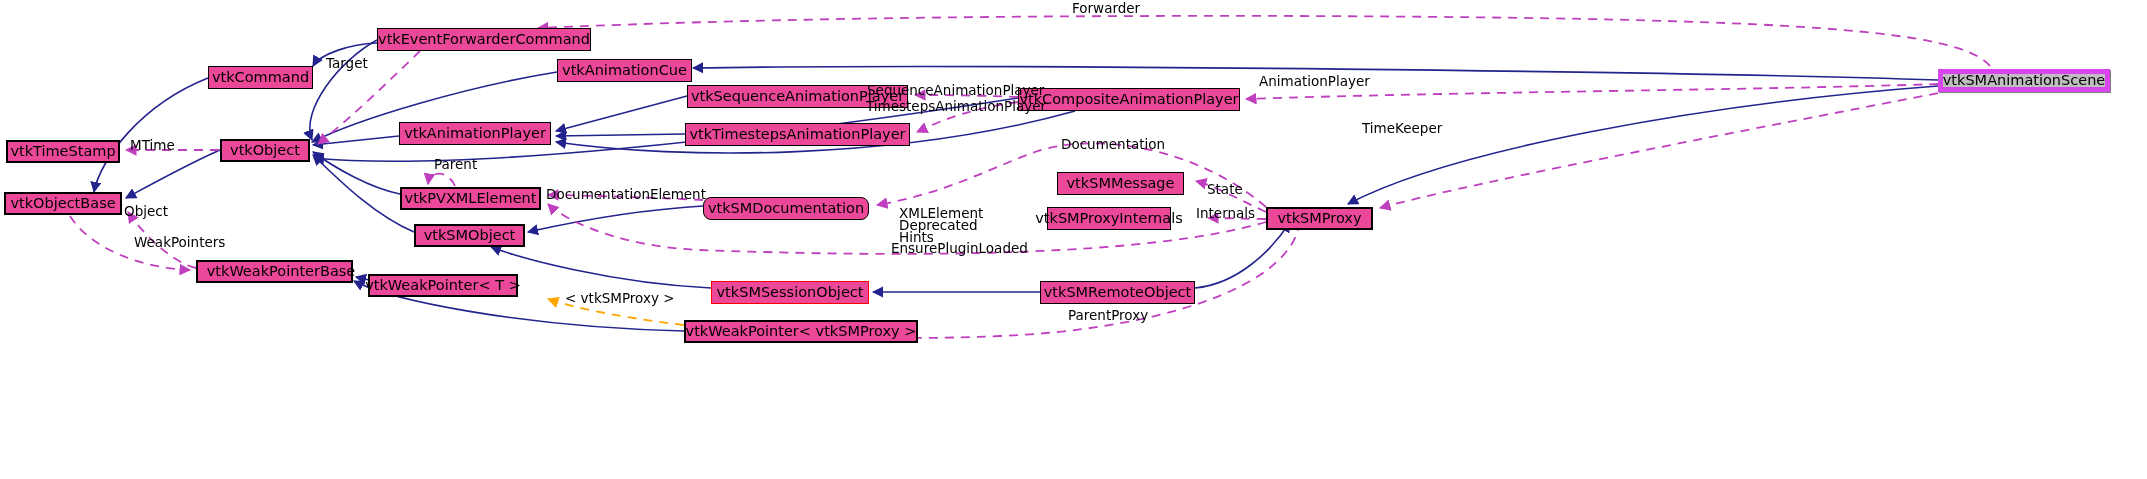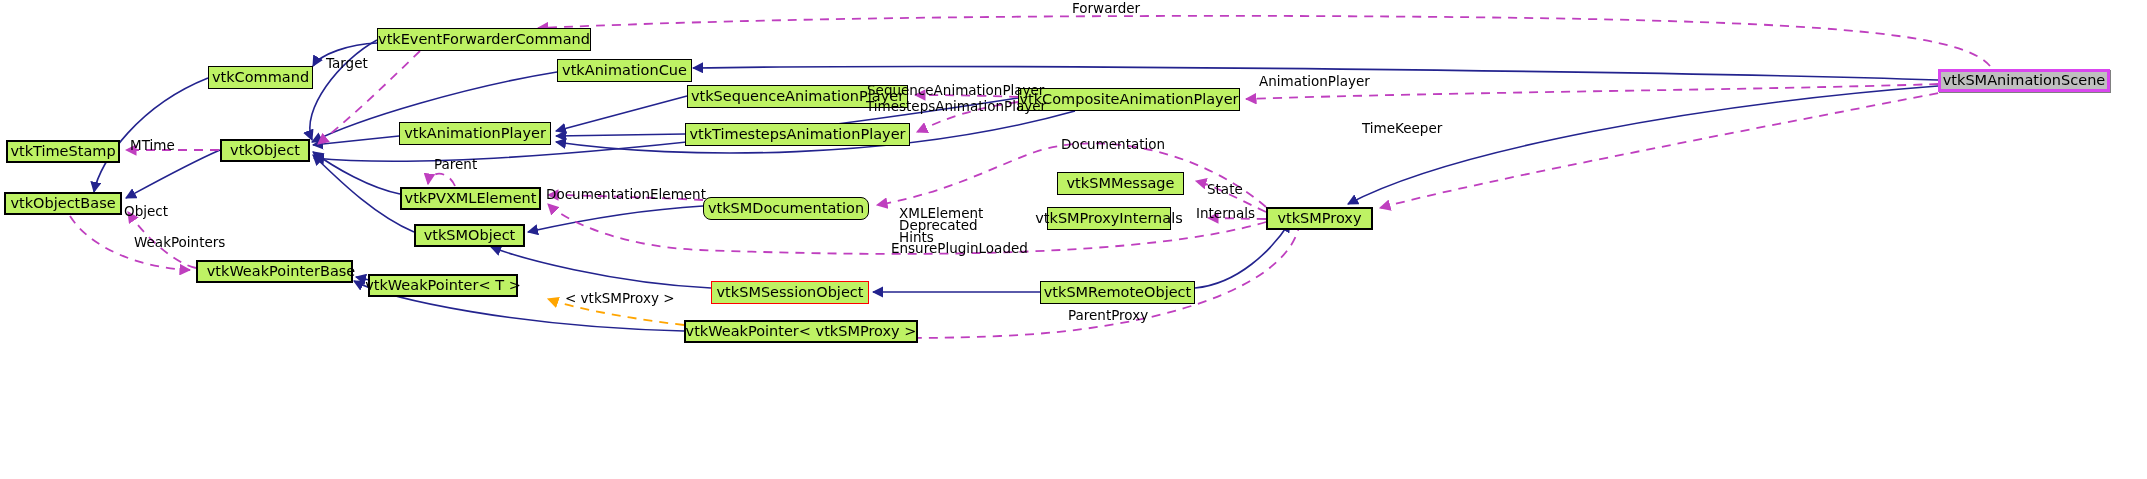--- a/index.html
+++ b/index.html
@@ -19,34 +19,34 @@
     position: absolute;
     left: 0;
     top: 0;
     width: 2147px;
     height: 479px;
   }
   .node {
     position: absolute;
     box-sizing: border-box;
     border: 1px solid #000000;
-    background: #bef264;
+    background: #ec4899;
     color: #000000;
     font-size: 14.5px;
     line-height: 1;
     display: flex;
     align-items: center;
     justify-content: center;
     white-space: nowrap;
     height: 23px;
     padding: 0 7px;
   }
   .node.highlight {
     background: #bfbfbf;
-    border: 3px solid #d946ef;
+    border: 5px solid #d946ef;
     box-shadow: 1px 1px 0 #808080;
   }
   .node.thick {
     border: 2px solid #000000;
   }
   .node.redborder {
     border: 1px solid #ff0000;
   }
   .edge-label {
     position: absolute;

